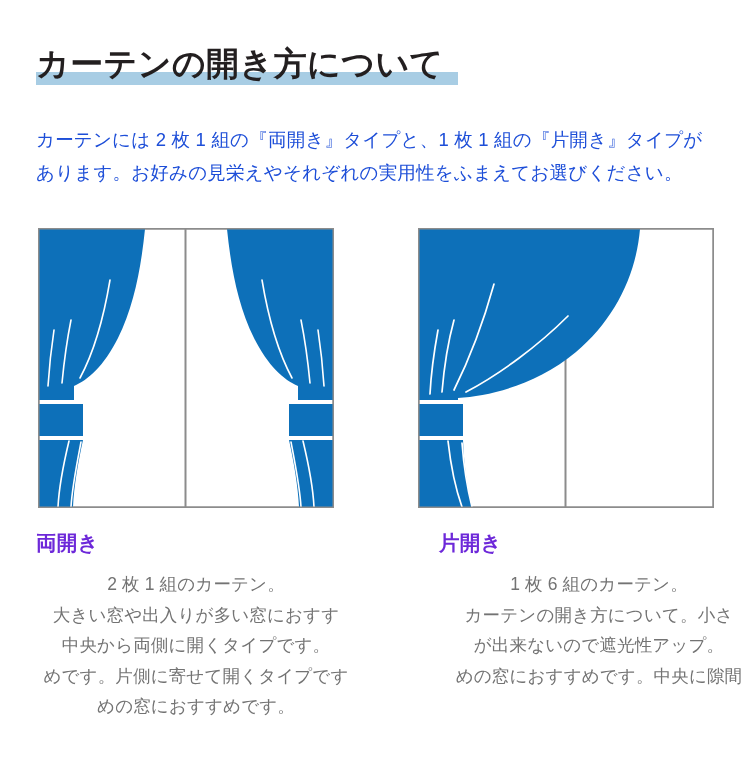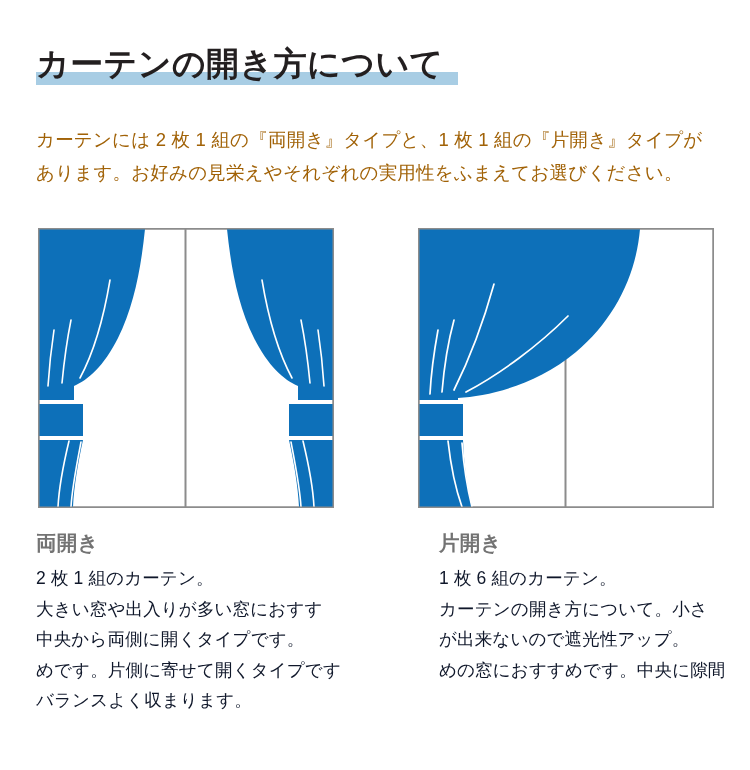--- a/index.html
+++ b/index.html
@@ -50,21 +50,21 @@
 
   
   .intro {
     position: absolute;
     left: 36px;
     top: 104px;
     width: 680px;
     font-size: 18.5px;
     line-height: 33px;
     letter-spacing: 0.2px;
-    color: #a16207;
+    color: #1d4ed8;
   }
 
   
   .figure {
     position: absolute;
     top: 228px;
     width: 296px;
     height: 280px;
   }
   .figure.left  { left: 38px; }
@@ -78,29 +78,30 @@
     width: 320px;
   }
   .caption.left  { left: 36px; }
   .caption.right { left: 439px; }
 
   .caption-head {
     font-size: 20.5px;
     line-height: 30px;
     font-weight: bold;
     letter-spacing: 0.3px;
-    color: #737373;
-    margin: 0 0 5px 0;
+    color: #6d28d9;
+    margin: 0 0 11px 0;
   }
   .caption-body {
     font-size: 17.5px;
     line-height: 30.5px;
     letter-spacing: 0.15px;
-    color: #0f172a;
+    color: #737373;
     margin: 0;
+    text-align: center;
   }
   .caption-line { display: block; }
 </style>
 </head>
 <body>
 
 <div class="page">
 
   <div class="title-wrap">
     <div class="title-hl"></div>
@@ -203,21 +204,21 @@
     </svg>
   </div>
 
   <div class="caption left">
     <div class="caption-head">両開き</div>
     <div class="caption-body">
       <span class="caption-line">2 枚 1 組のカーテン。</span>
       <span class="caption-line">大きい窓や出入りが多い窓におすす</span>
       <span class="caption-line">中央から両側に開くタイプです。</span>
       <span class="caption-line">めです。片側に寄せて開くタイプです</span>
-      <span class="caption-line">バランスよく収まります。</span>
+      <span class="caption-line">めの窓におすすめです。</span>
     </div>
   </div>
 
   <div class="caption right">
     <div class="caption-head">片開き</div>
     <div class="caption-body">
       <span class="caption-line">1 枚 6 組のカーテン。</span>
       <span class="caption-line">カーテンの開き方について。小さ</span>
       <span class="caption-line">が出来ないので遮光性アップ。</span>
       <span class="caption-line">めの窓におすすめです。中央に隙間</span>

